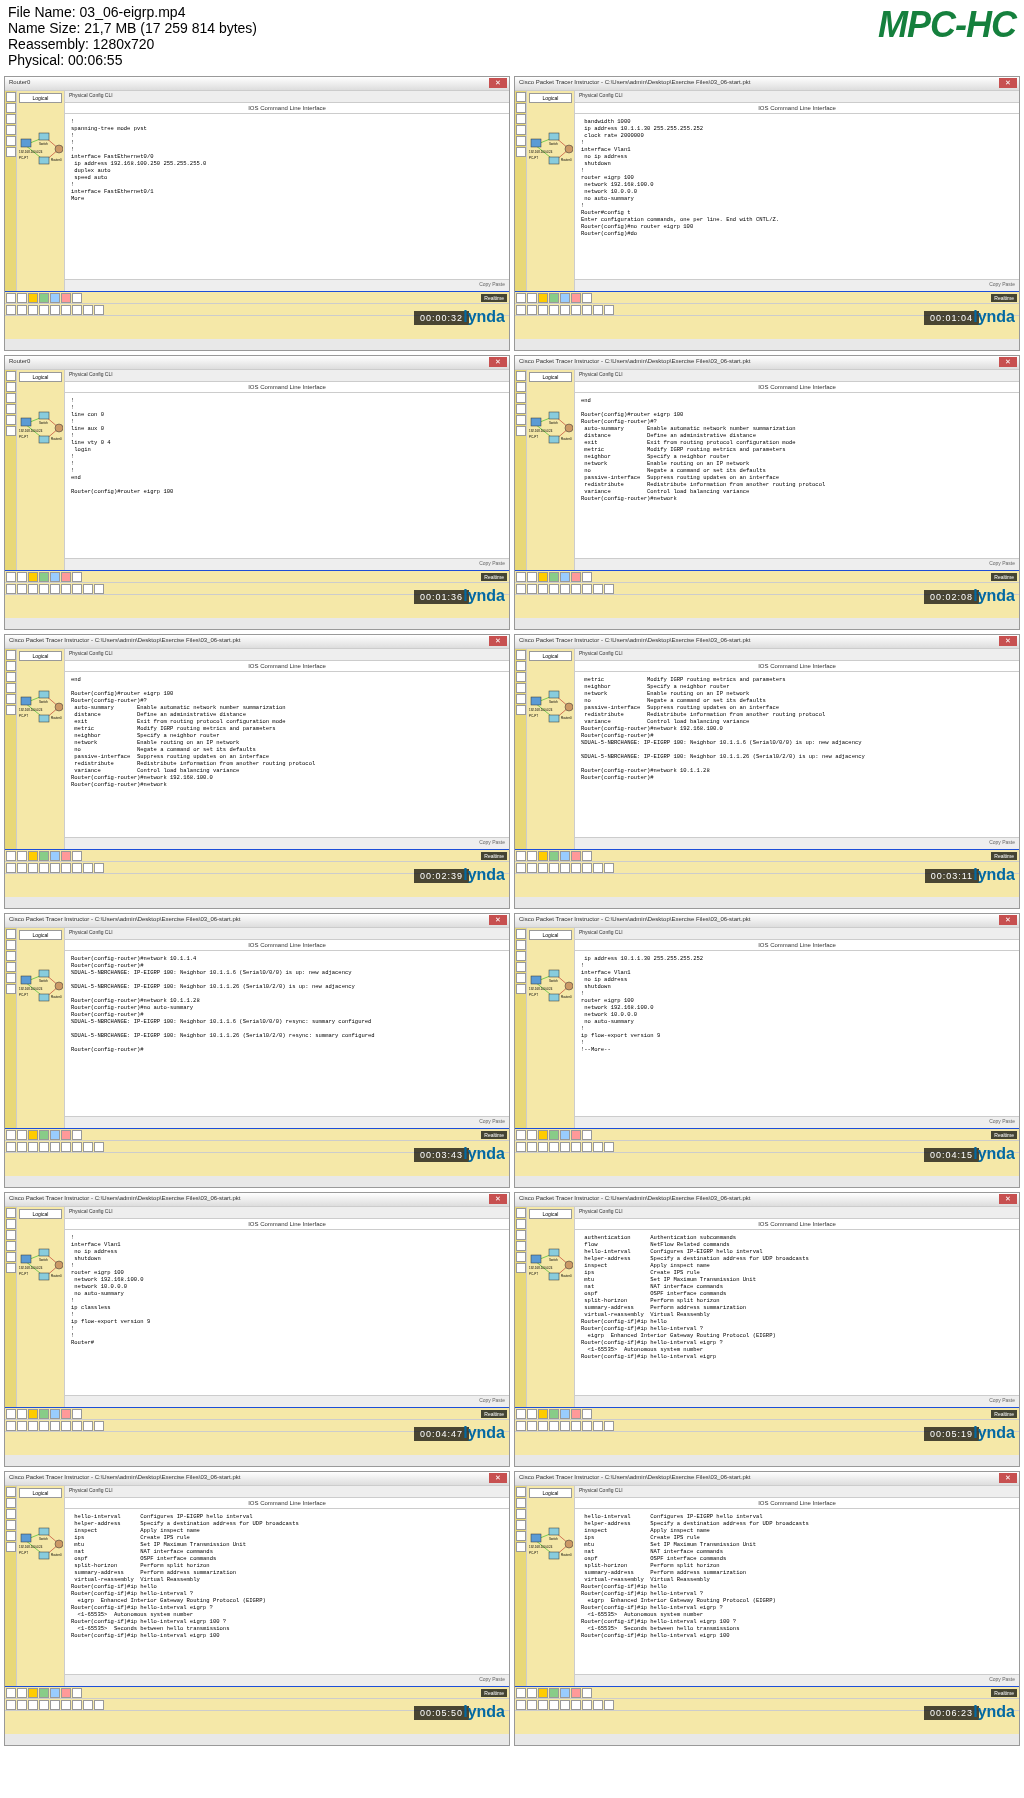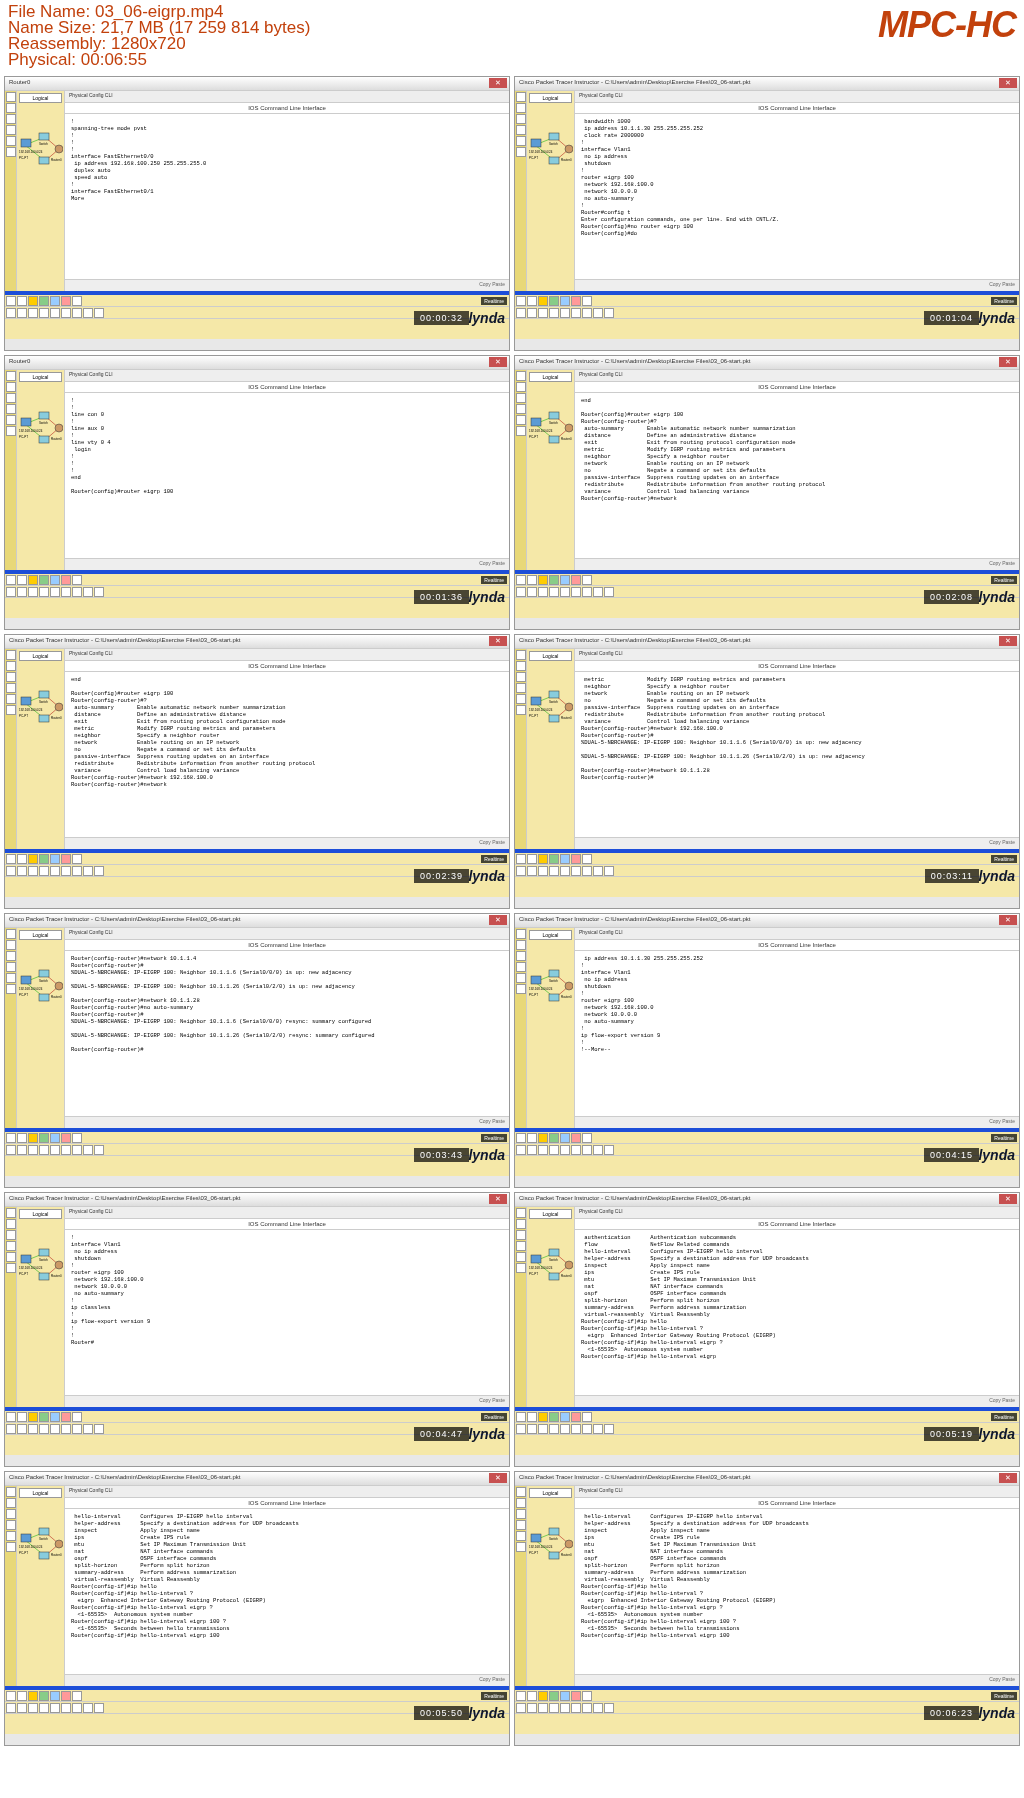--- a/index.html
+++ b/index.html
@@ -1,44 +1,44 @@
 <!DOCTYPE html>
 <html><head>
 <meta charset="utf-8">
 <style>
 * { margin: 0; padding: 0; box-sizing: border-box; }
 body { font-family: Arial, sans-serif; background: #fff; width: 1024px; }
 .header { background: #fff; padding: 4px 8px; position: relative; }
-.header-info { font-size: 17px; line-height: 16px; color: #c2410c; }
-.header-logo { position: absolute; right: 8px; top: 4px; font-size: 36px; font-weight: bold; color: #c2410c; font-style: italic; letter-spacing: -1px; }
+.header-info { font-size: 14px; line-height: 16px; color: #000000; }
+.header-logo { position: absolute; right: 8px; top: 4px; font-size: 36px; font-weight: bold; color: #15803d; font-style: italic; letter-spacing: -1px; }
 .grid { display: grid; grid-template-columns: 1fr 1fr; gap: 4px; padding: 4px; }
 .thumb { border: 1px solid #999; background: #e8e8e8; position: relative; height: 275px; overflow: hidden; font-size: 6px; }
 .win-title { background: linear-gradient(#fff,#ddd); height: 14px; border-bottom: 1px solid #ccc; font-size: 6px; padding: 2px 4px; position: relative; color:#333; }
 .win-close { position: absolute; right: 2px; top: 1px; background: #c75050; color: #fff; width: 18px; height: 10px; text-align: center; font-size: 7px; line-height: 10px; }
 .app-area { display: flex; height: 200px; }
 .sidebar { width: 60px; background: #f5e8a8; border-right: 1px solid #ccc; position: relative; }
 .side-toolbar { position:absolute; left:0; top:0; bottom:0; width:12px; background:#e8d878; border-right:1px solid #ccc; }
 .side-icon { width:10px; height:10px; margin:1px; background:#fff; border:1px solid #999; }
 .logical-btn { background:#fff; border:1px solid #999; margin:2px 2px 2px 14px; font-size:5px; text-align:center; padding:1px; }
 .topology { position:absolute; top:40px; left:14px; right:2px; font-size:5px; }
 .console-area { flex:1; background:#fff; display:flex; flex-direction:column; }
 .console-tabs { height:12px; background:#eee; border-bottom:1px solid #ccc; font-size:5px; padding:1px 4px; color:#333; }
 .console-title { text-align:center; font-size:6px; padding:2px; border-bottom:1px solid #ccc; color:#333; }
 .console-body { flex:1; background:#fff; padding:4px 6px; font-family:'Courier New',monospace; font-size:5.5px; line-height:7px; color:#000; white-space:pre-wrap; overflow:hidden; }
 .console-footer { height:12px; background:#eee; border-top:1px solid #ccc; text-align:right; padding:1px 4px; font-size:5px; color:#666; }
-.bottom-panel { background:#f5e8a8; height:48px; border-top:4px solid #1d4ed8; position:relative; }
+.bottom-panel { background:#f5e8a8; height:48px; border-top:1px solid #1d4ed8; position:relative; }
 .bp-row { height:12px; border-bottom:1px solid #ccc; display:flex; }
 .bp-tools { display:flex; gap:1px; padding:1px; }
 .bp-tool { width:10px; height:10px; background:#fff; border:1px solid #999; }
 .bp-tool.y { background:#ffcc00; }
 .bp-tool.g { background:#88cc88; }
 .bp-tool.b { background:#99ccff; }
 .bp-tool.r { background:#ff9999; }
 .timestamp { position:absolute; right:40px; bottom:14px; background:rgba(0,0,0,0.7); color:#fff; font-size:9px; padding:2px 6px; font-family:Arial; letter-spacing:1px; }
-.lynda { position:absolute; right:4px; bottom:13px; font-size:14px; font-weight:bold; color:#0f172a; font-style:italic; }
+.lynda { position:absolute; right:4px; bottom:13px; font-size:16px; font-weight:bold; color:#0369a1; }
 .realtime { position:absolute; right:2px; top:2px; background:#443; color:#fff; font-size:5px; padding:1px 3px; }
 .topo-link { stroke:#000; stroke-width:0.5; }
 .topo-link.g { stroke:#0a0; }
 .topo-link.r { stroke:#a00; }
 </style>
 </head>
 <body>
 
 <div class="header">
   <div class="header-info">

